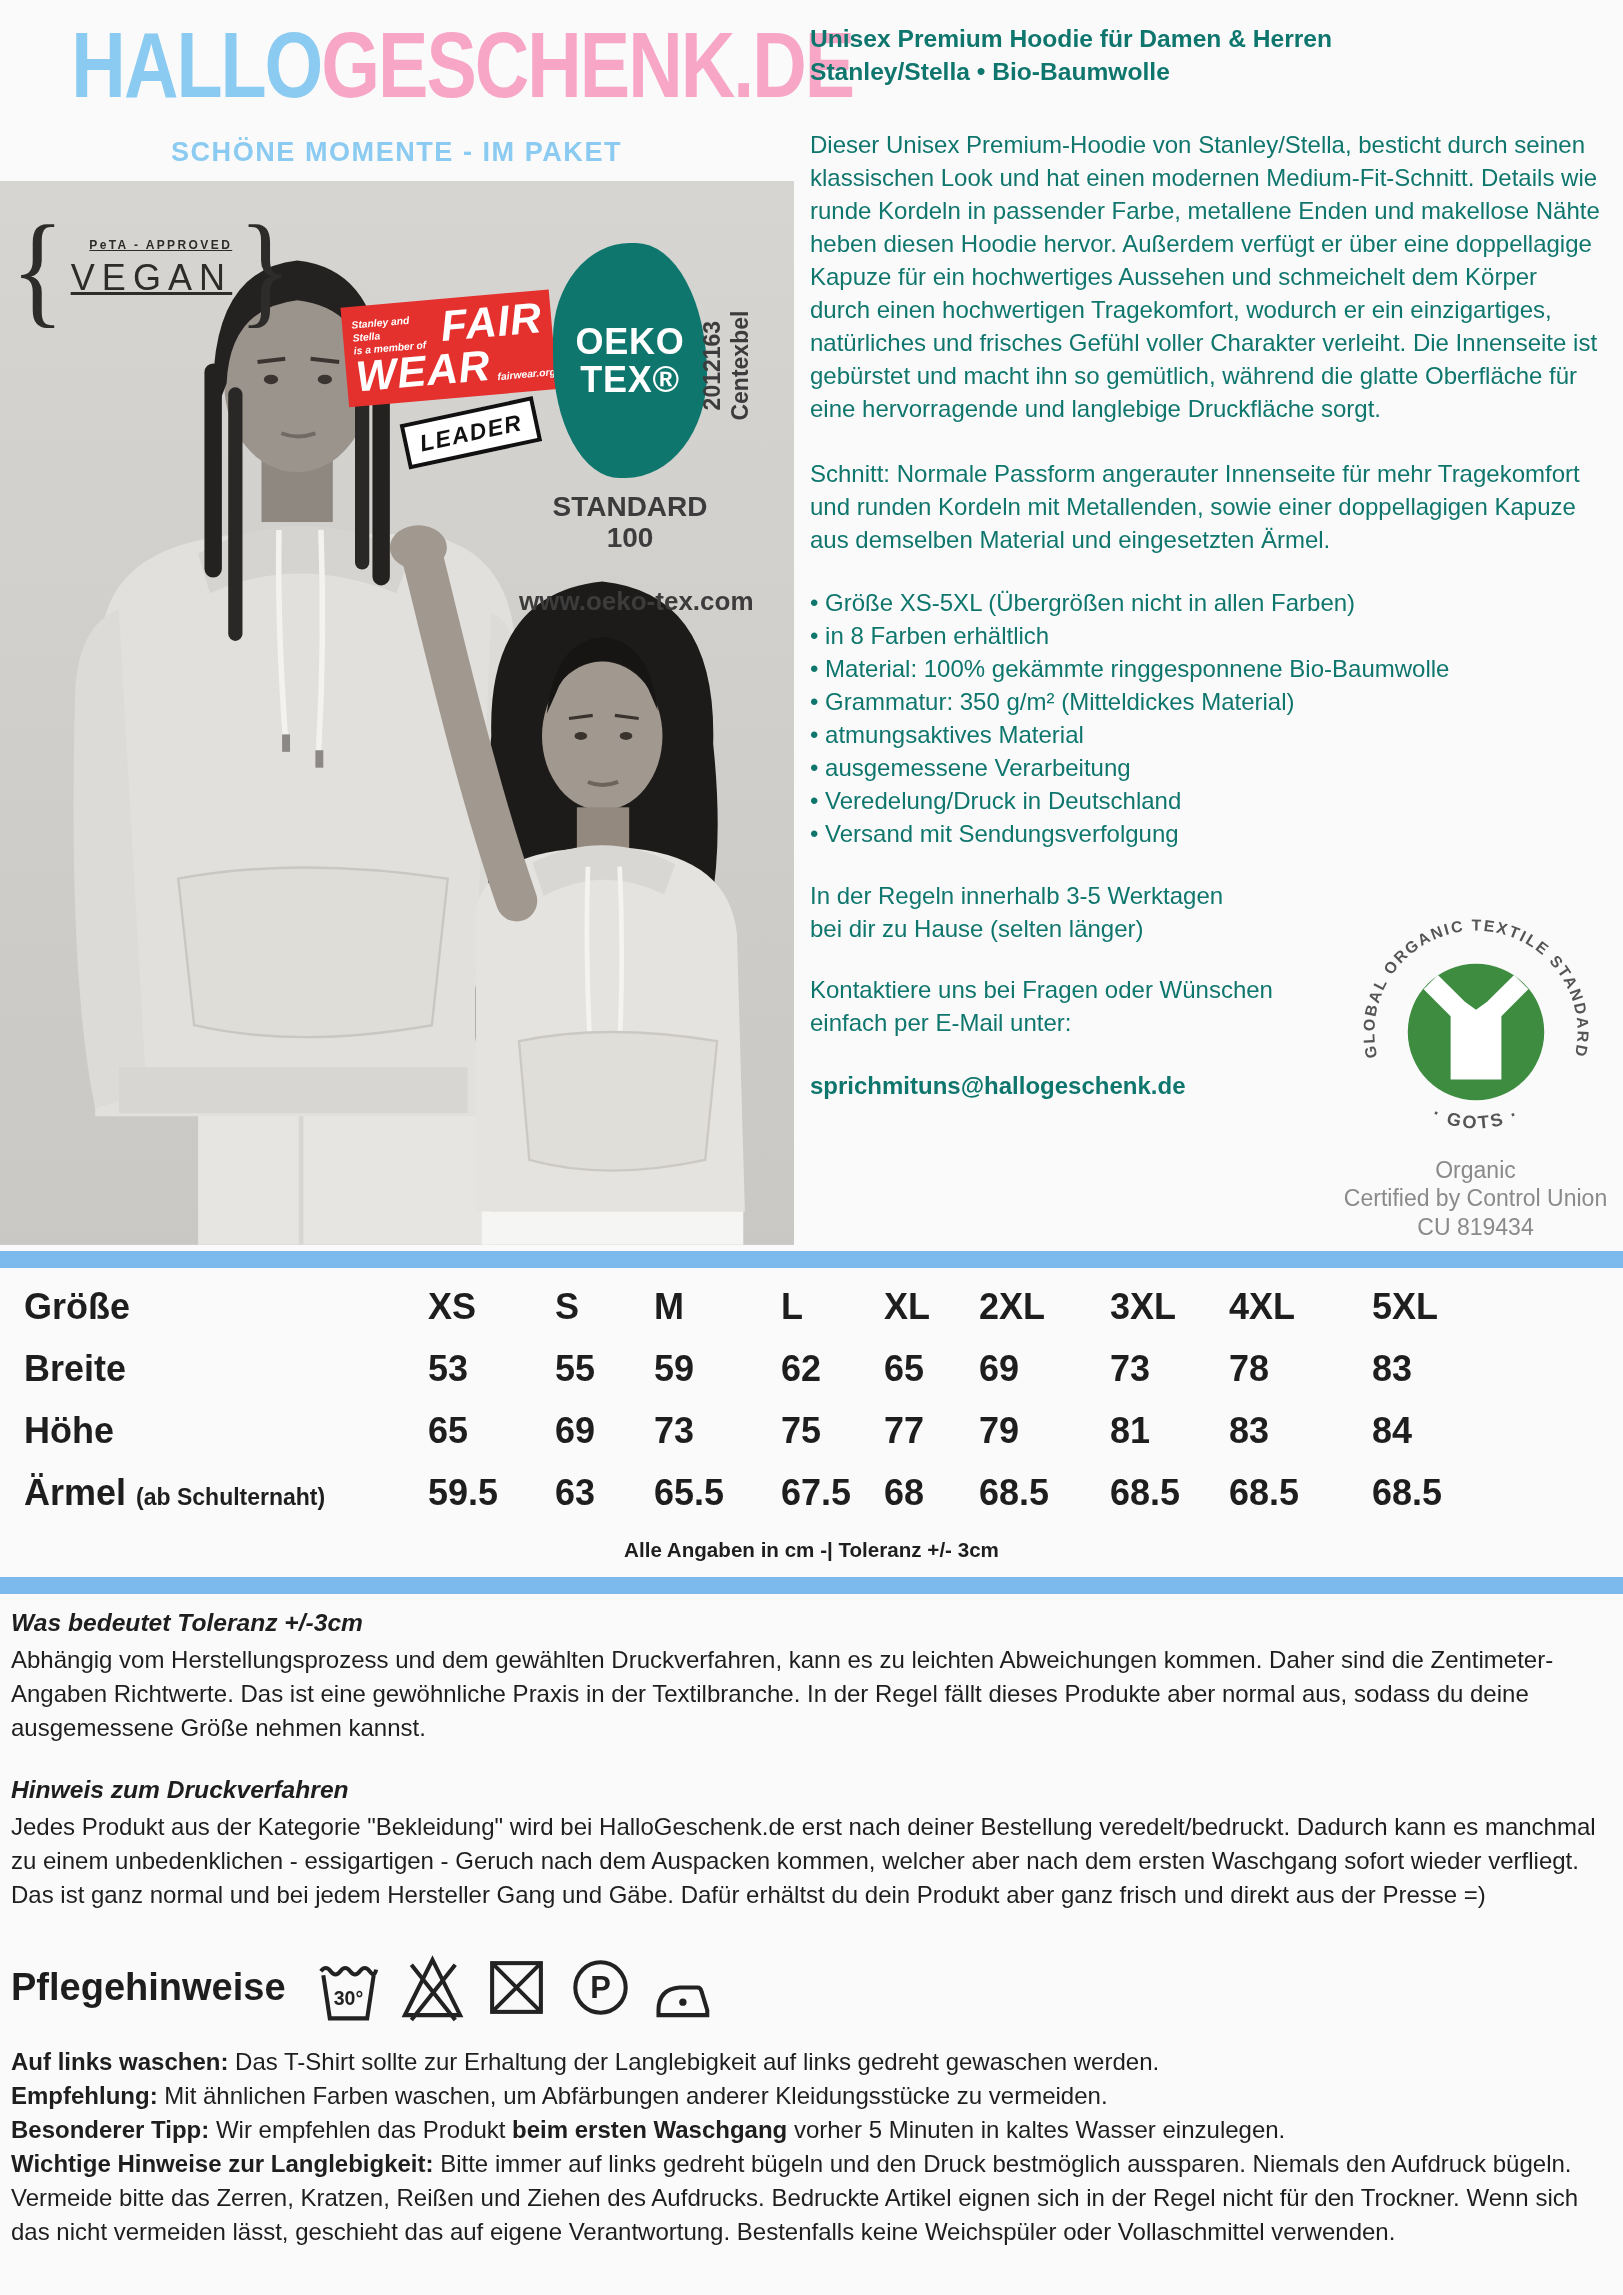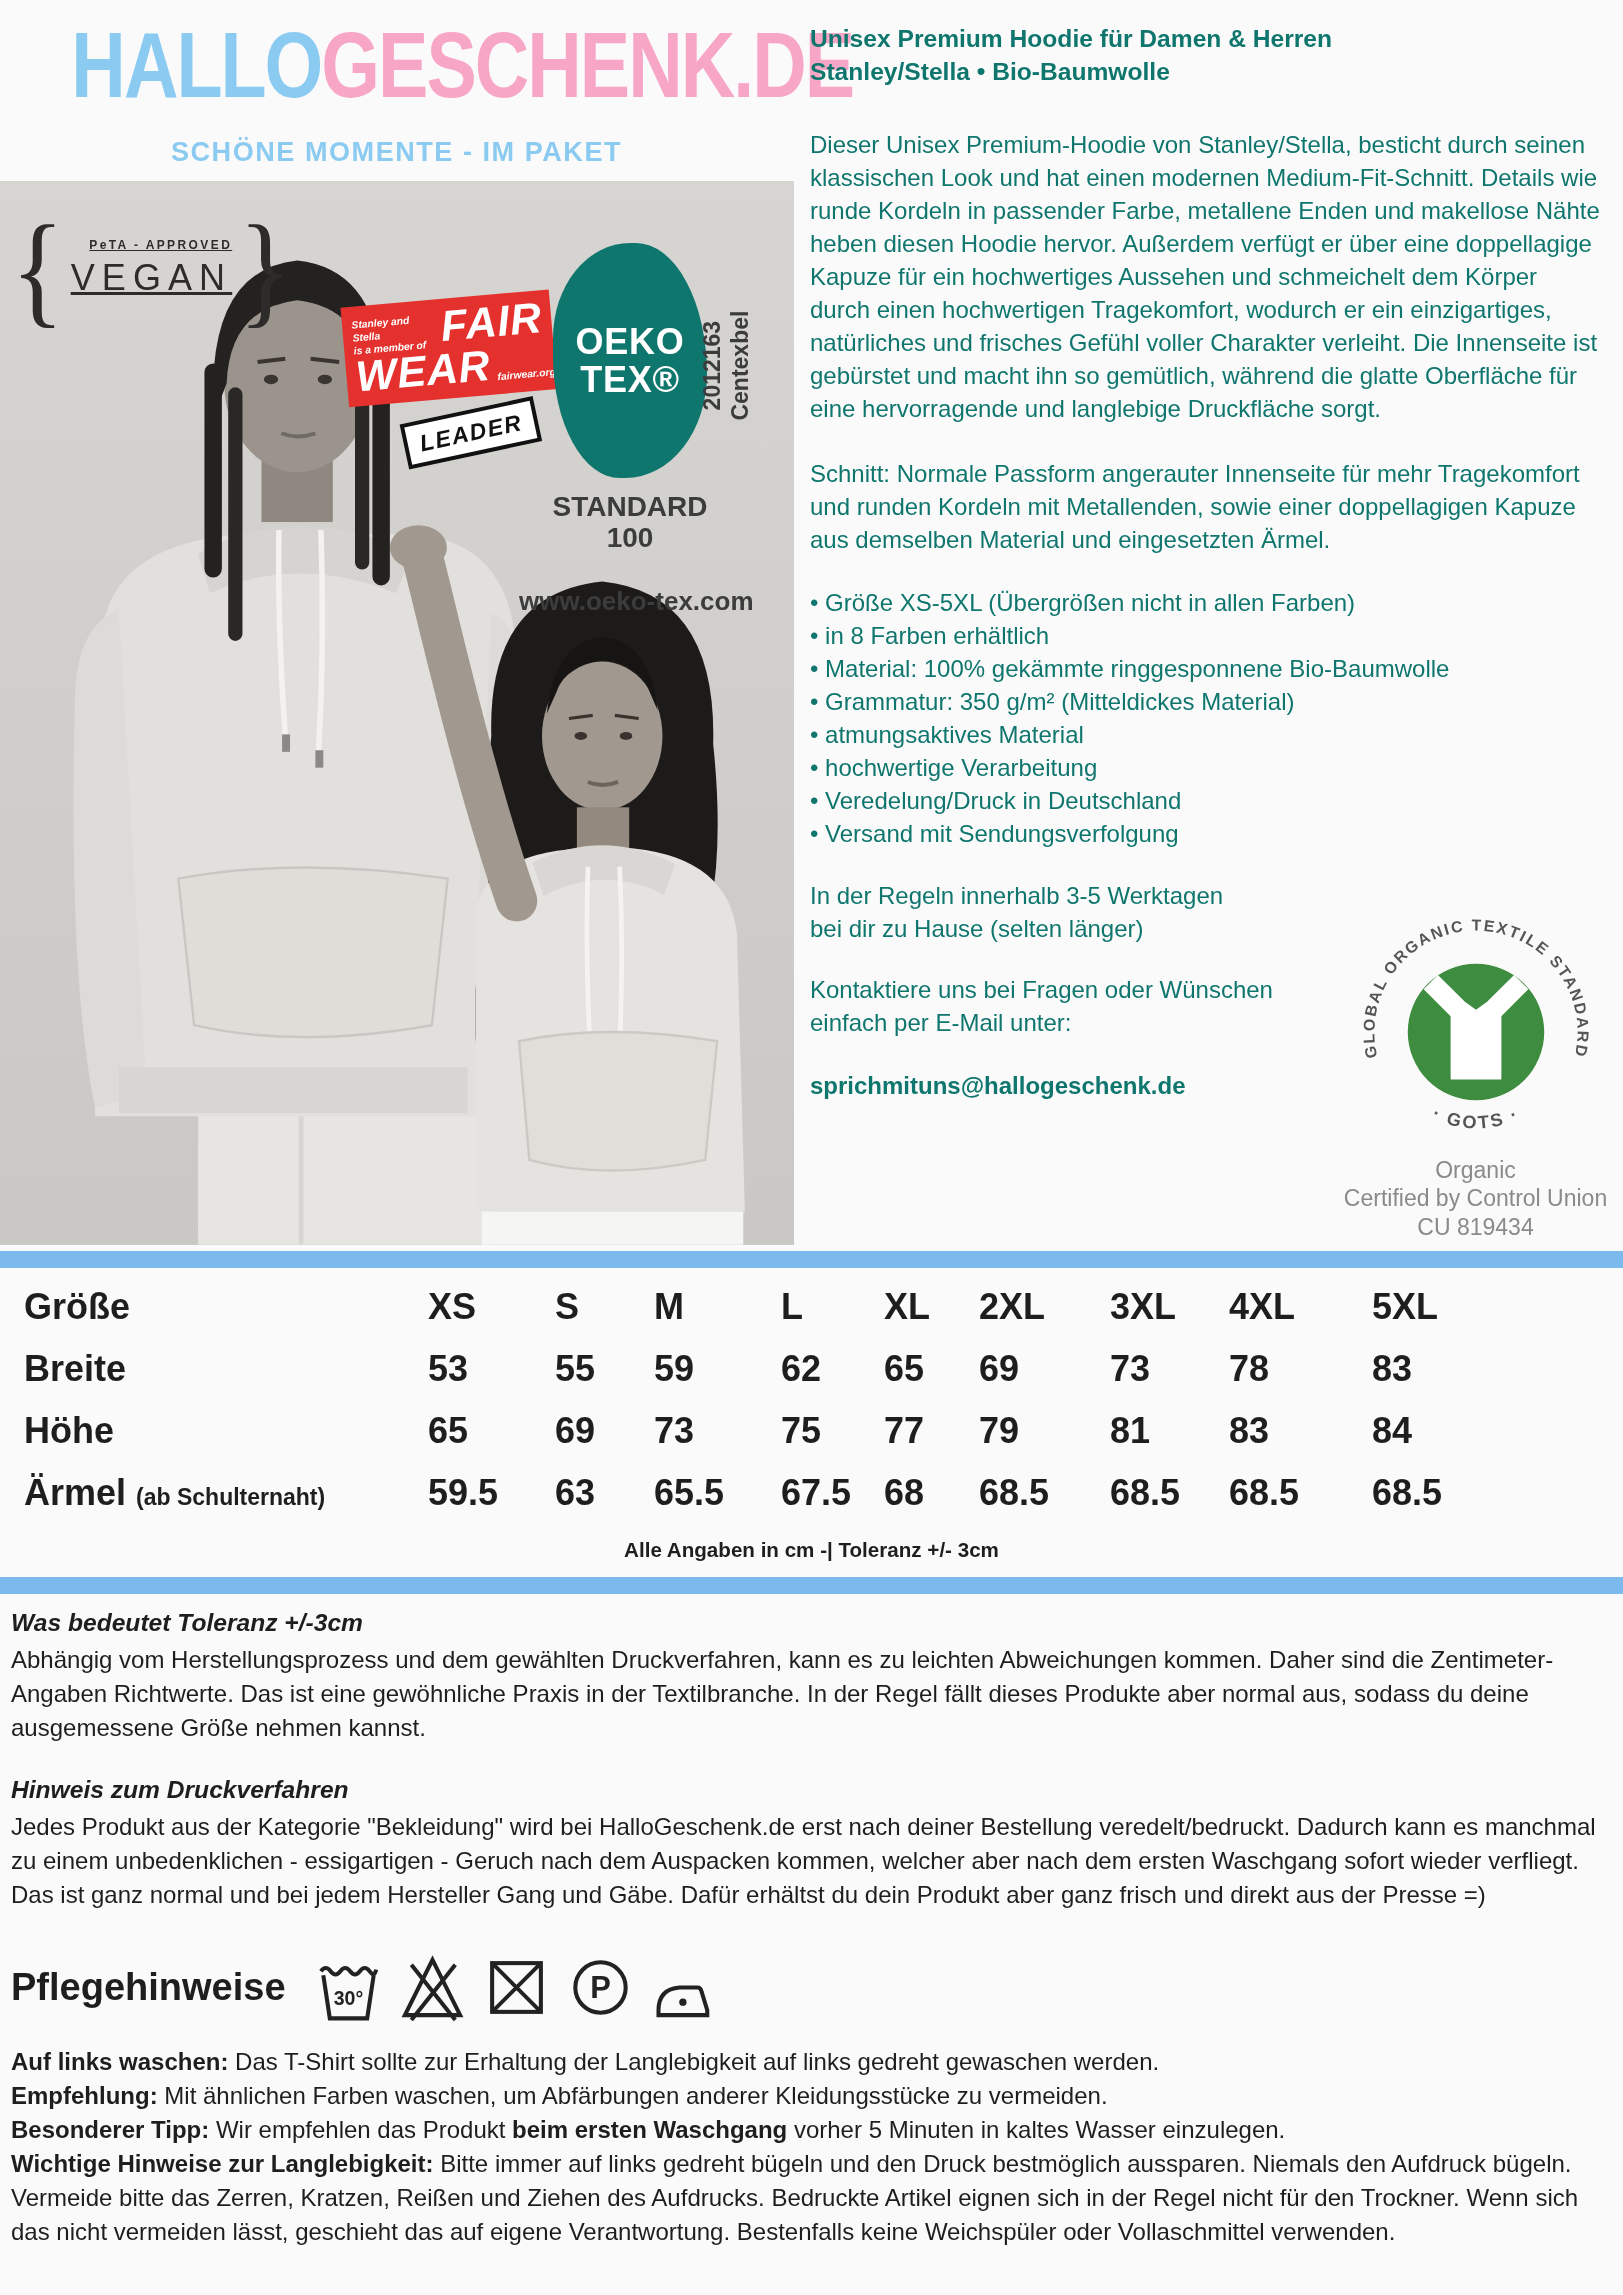--- a/index.html
+++ b/index.html
@@ -200,21 +200,21 @@
       <div>Stanley/Stella • Bio-Baumwolle</div>
     </div>
     <p class="p1">Dieser Unisex Premium-Hoodie von Stanley/Stella, besticht durch seinen klassischen Look und hat einen modernen Medium-Fit-Schnitt. Details wie runde Kordeln in passender Farbe, metallene Enden und makellose Nähte heben diesen Hoodie hervor. Außerdem verfügt er über eine doppellagige Kapuze für ein hochwertiges Aussehen und schmeichelt dem Körper durch einen hochwertigen Tragekomfort, wodurch er ein einzigartiges, natürliches und frisches Gefühl voller Charakter verleiht. Die Innenseite ist gebürstet und macht ihn so gemütlich, während die glatte Oberfläche für eine hervorragende und langlebige Druckfläche sorgt.</p>
     <p class="p2">Schnitt: Normale Passform angerauter Innenseite für mehr Tragekomfort und runden Kordeln mit Metallenden, sowie einer doppellagigen Kapuze aus demselben Material und eingesetzten Ärmel.</p>
     <ul class="bullets">
       <li>Größe XS-5XL (Übergrößen nicht in allen Farben)</li>
       <li>in 8 Farben erhältlich</li>
       <li>Material: 100% gekämmte ringgesponnene Bio-Baumwolle</li>
       <li>Grammatur: 350 g/m² (Mitteldickes Material)</li>
       <li>atmungsaktives Material</li>
-      <li>hochwertige Verarbeitung</li>
+      <li>ausgemessene Verarbeitung</li>
       <li>Veredelung/Druck in Deutschland</li>
       <li>Versand mit Sendungsverfolgung</li>
     </ul>
     <p class="delivery">
       <span>In der Regeln innerhalb 3-5 Werktagen</span><br>
       <span>bei dir zu Hause (selten länger)</span>
     </p>
     <p class="contact">
       <span>Kontaktiere uns bei Fragen oder Wünschen</span><br>
       <span>einfach per E-Mail unter:</span>

